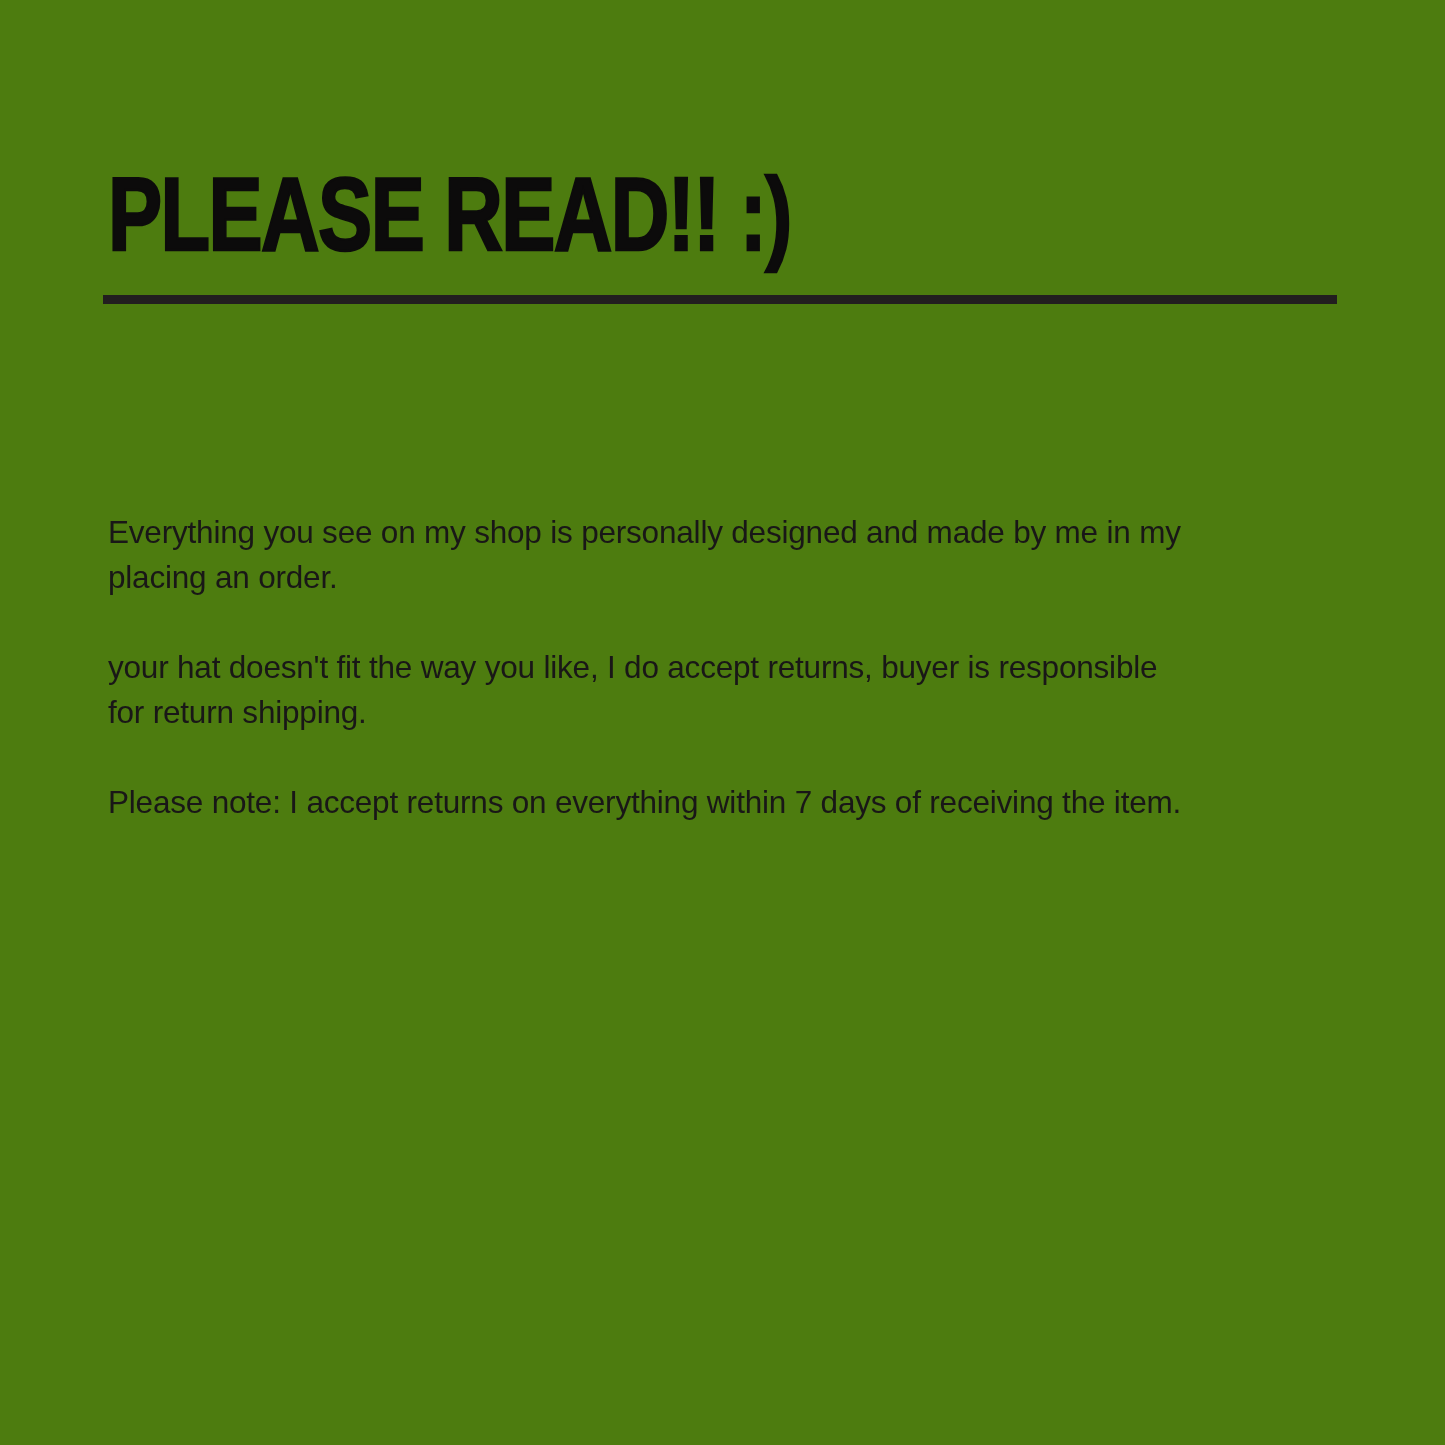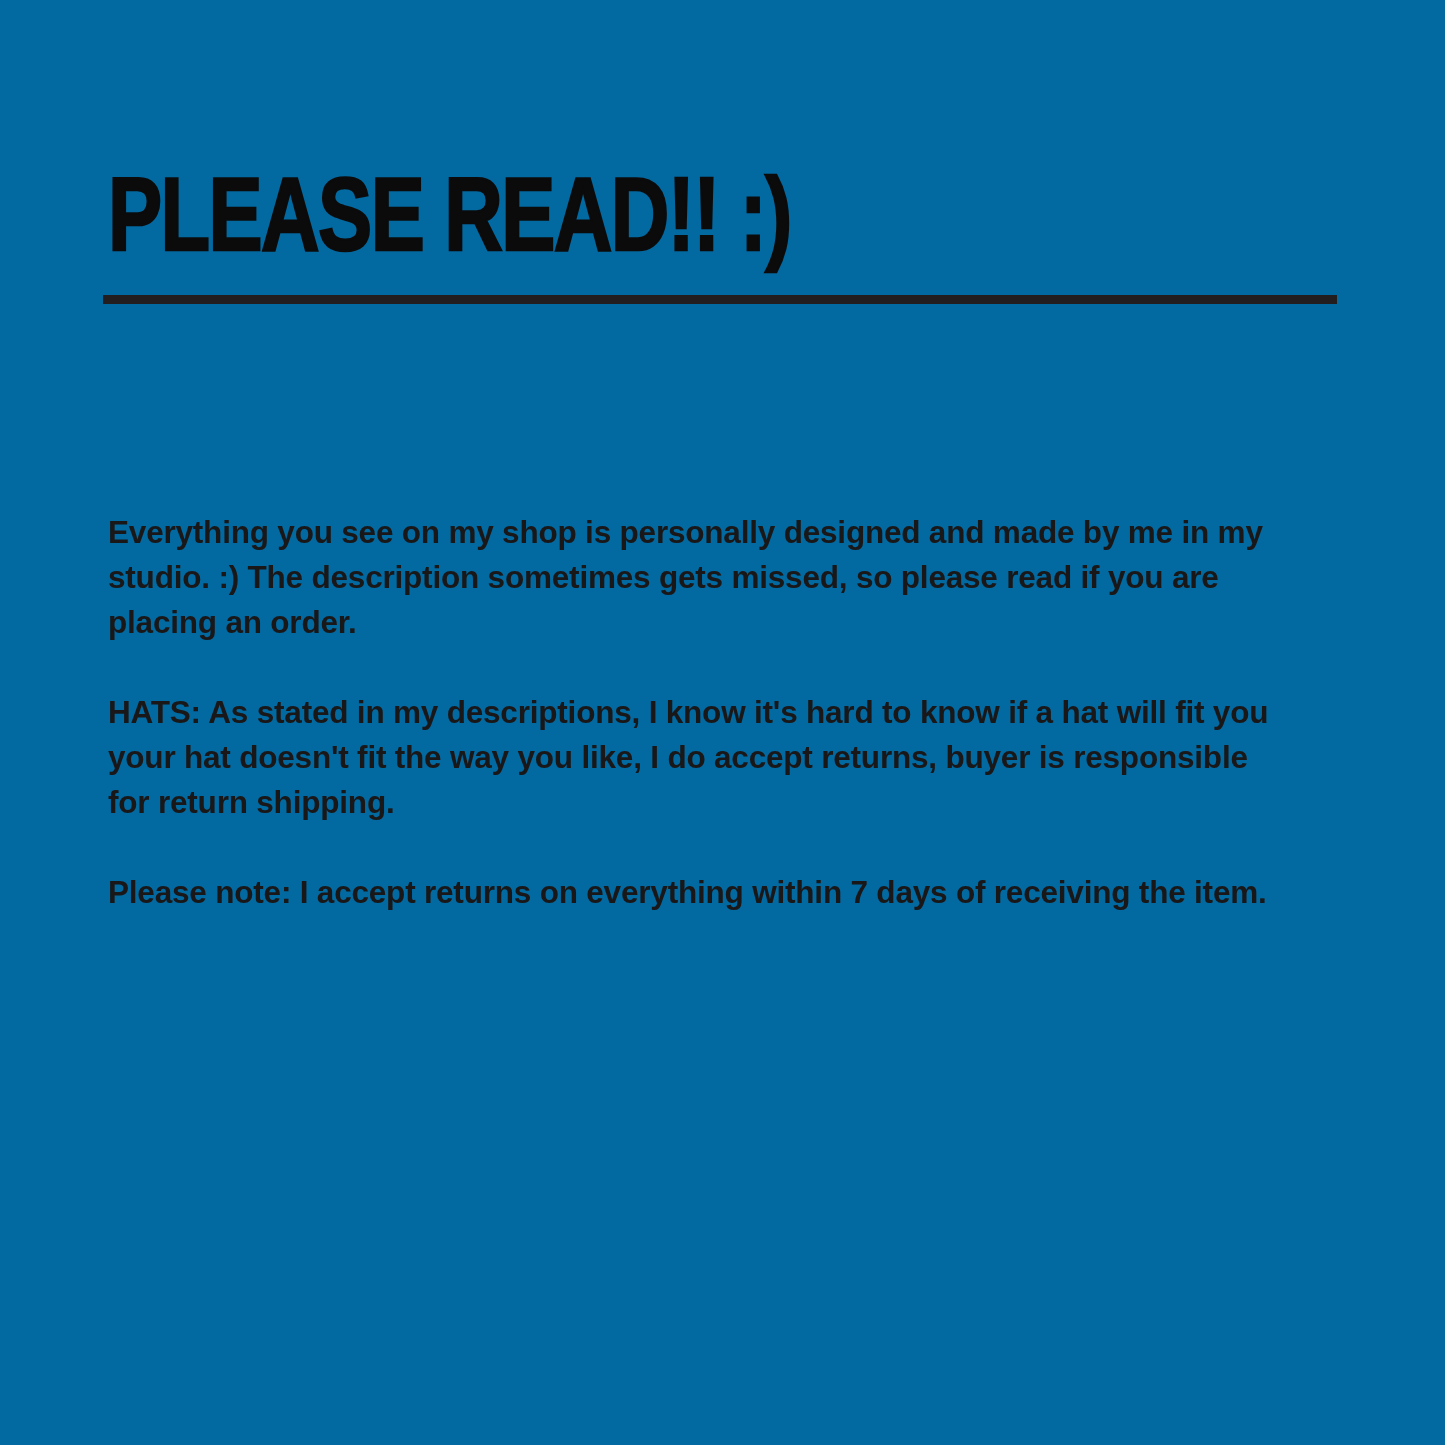--- a/index.html
+++ b/index.html
@@ -9,21 +9,21 @@
     height: 1445px;
     background: #ffffff;
     overflow: hidden;
     font-family: "Liberation Sans", sans-serif;
   }
 
   .page {
     position: relative;
     width: 1445px;
     height: 1445px;
-    background: #0369a1;
+    background: #4d7c0f;
     padding: 162px 108px 0 108px;
   }
 
   .headline {
     font-family: "Liberation Sans", sans-serif;
     font-weight: 700;
     font-size: 104px;
     line-height: 1.0;
     color: #0c0b0b;
     letter-spacing: -2px;
@@ -45,21 +45,20 @@
   .body-copy {
     margin-top: 206px;
     color: #191717;
     font-size: 31.5px;
     line-height: 45px;
     letter-spacing: -0.2px;
   }
 
   .paragraph {
     margin-bottom: 45px;
-    font-weight: bold;
   }
 
   .paragraph:last-child {
     margin-bottom: 16px;
   }
 
   .text-line {
     display: block;
     white-space: nowrap;
   }
@@ -70,26 +69,24 @@
 <div class="page">
 
   <h1 class="headline">PLEASE READ!! :)</h1>
 
   <div class="title-rule"></div>
 
   <div class="body-copy">
 
     <p class="paragraph">
       <span class="text-line">Everything you see on my shop is personally designed and made by me in my</span>
-      <span class="text-line">studio. :) The description sometimes gets missed, so please read if you are</span>
       <span class="text-line">placing an order.</span>
     </p>
 
     <p class="paragraph">
-      <span class="text-line">HATS: As stated in my descriptions, I know it's hard to know if a hat will fit you</span>
       <span class="text-line">your hat doesn't fit the way you like, I do accept returns, buyer is responsible</span>
       <span class="text-line">for return shipping.</span>
     </p>
 
     <p class="paragraph">
       <span class="text-line">Please note: I accept returns on everything within 7 days of receiving the item.</span>
     </p>
 
   </div>
 

